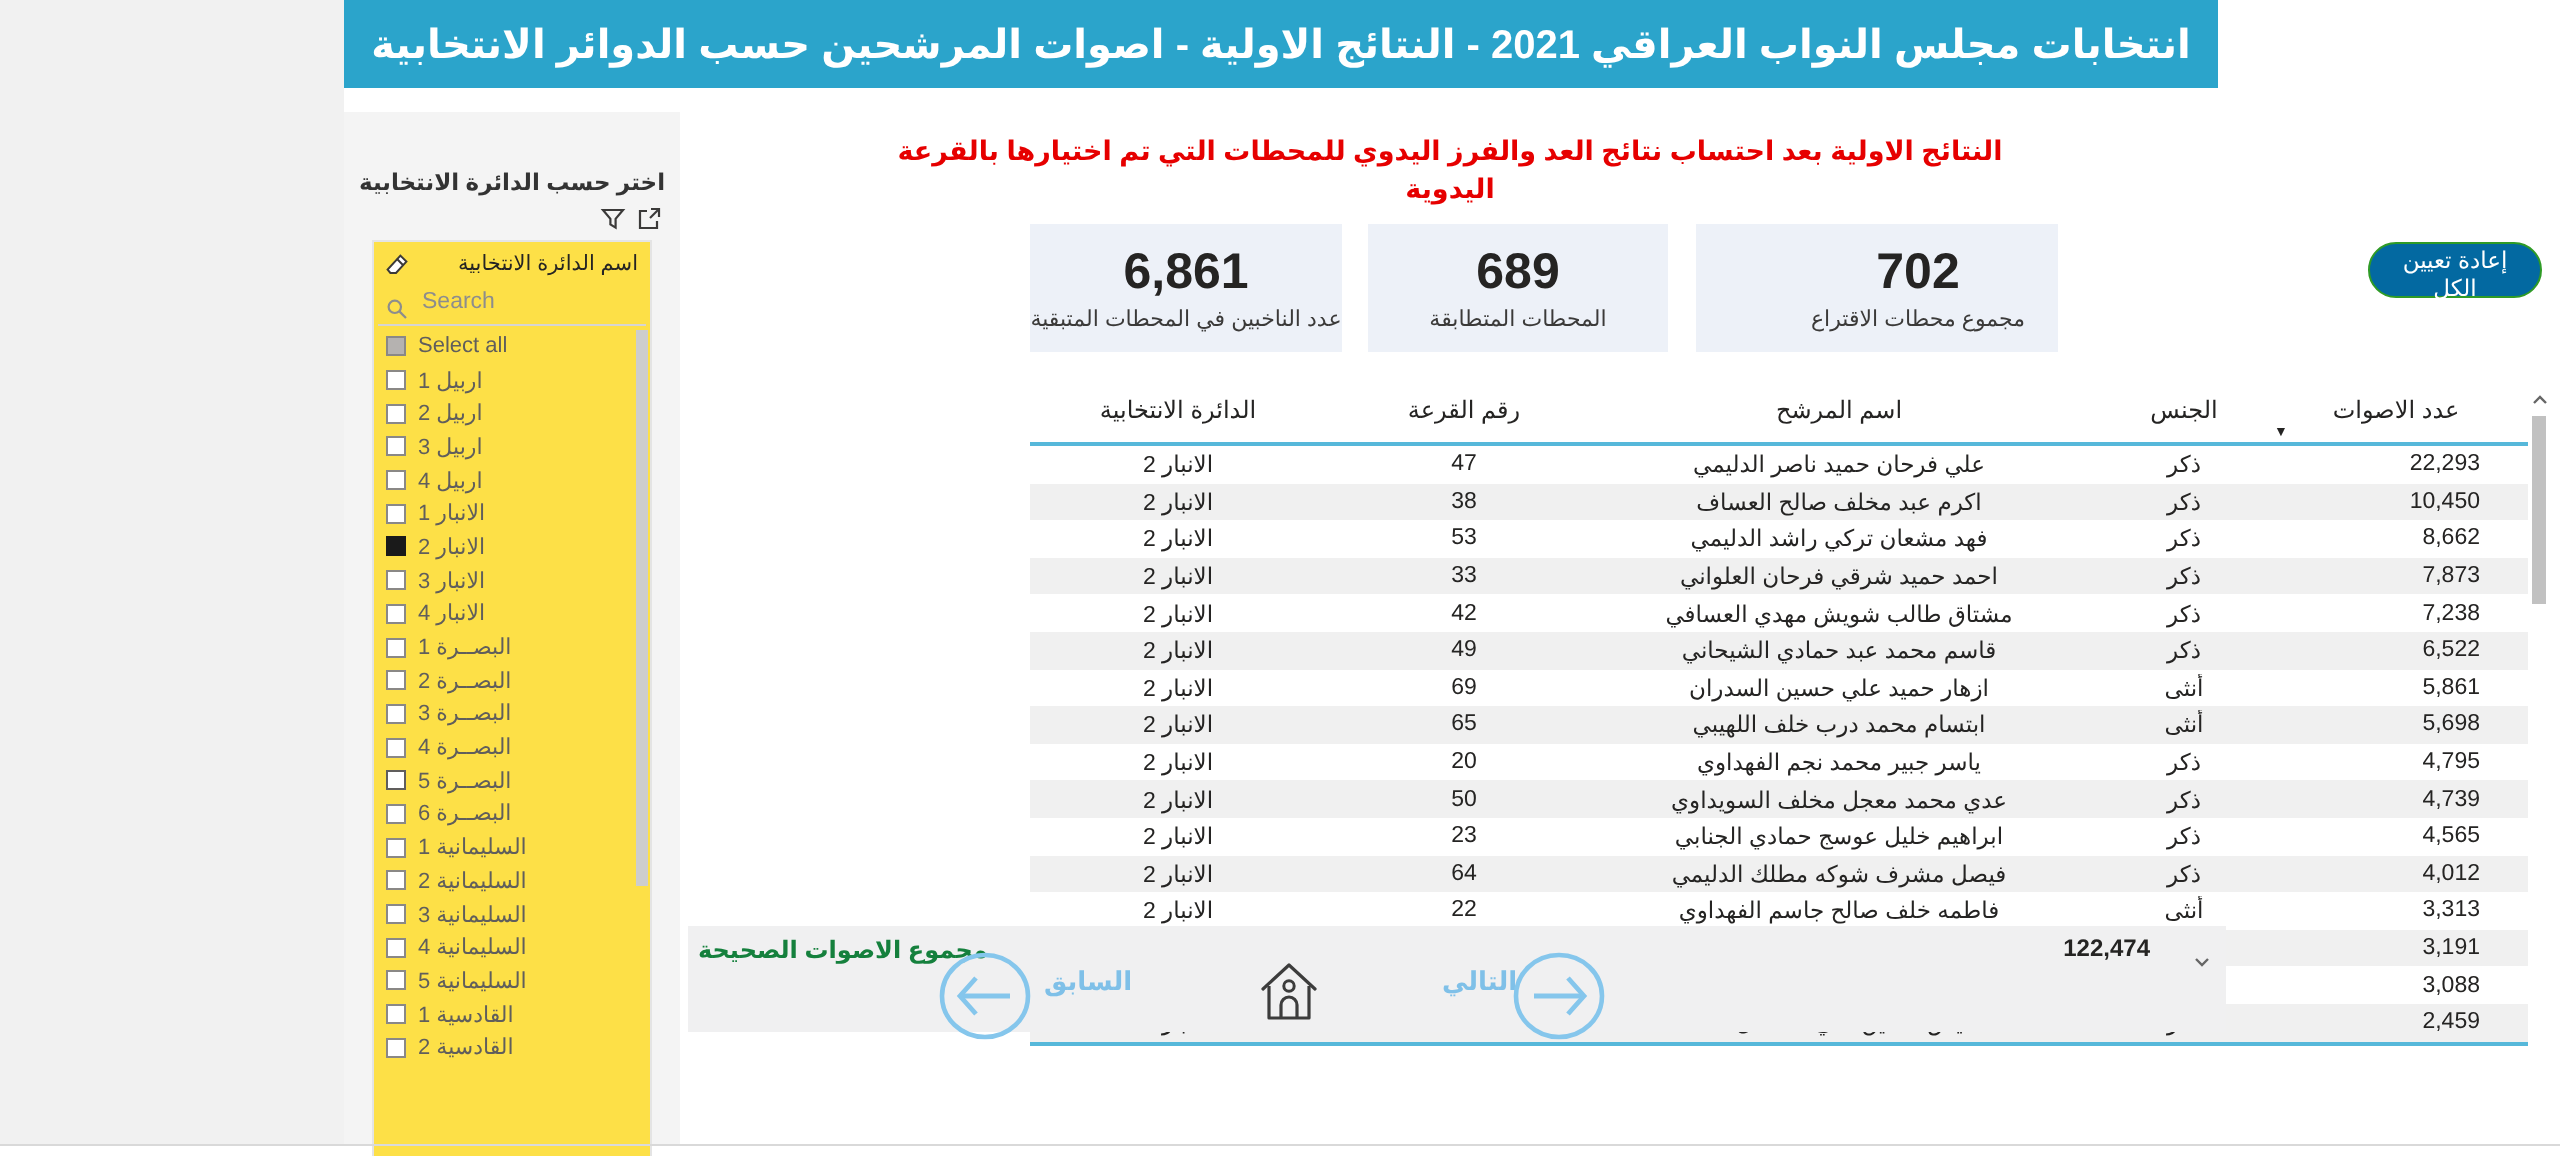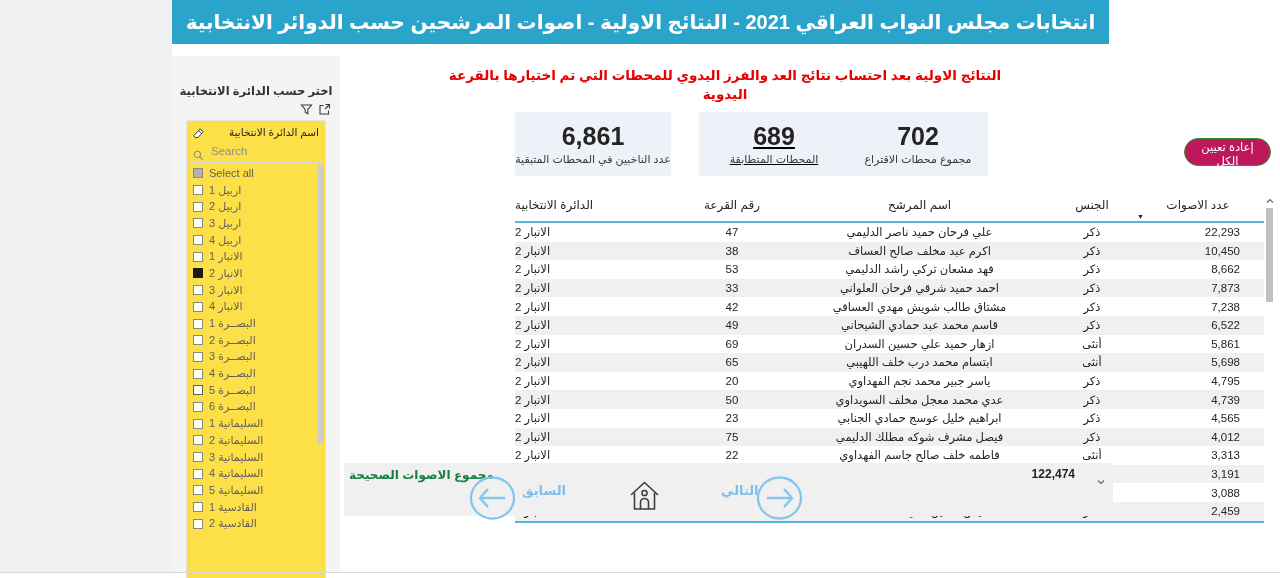--- a/index.html
+++ b/index.html
@@ -42,35 +42,35 @@
 
   
   .main{position:absolute;left:168px;top:56px;width:769px;height:516px;background:#fff;}
   .subtitle{position:absolute;left:10px;top:10px;width:750px;text-align:center;
     color:#e60000;font-weight:bold;font-size:13.5px;line-height:19px;direction:rtl;}
   .kpi-card{position:absolute;top:56px;height:64px;background:#edf1f8;
     display:flex;flex-direction:column;align-items:center;justify-content:center;}
   .kpi-value{font-size:25px;font-weight:600;color:#252423;line-height:28px;}
   .kpi-label{font-size:11px;color:#3b3a39;direction:rtl;white-space:nowrap;margin-top:3px;}
   .kpi-1{left:175px;width:156px;}
-  .kpi-2{left:359px;width:150px;text-decoration:underline;}
-  .kpi-3{left:508px;width:140px;}
-  .reset-btn{position:absolute;left:844px;top:82px;width:87px;height:28px;border:1px solid #2f9b26;
-    border-radius:14px;background:#be185d;color:#fff;font-size:11.5px;font-family:inherit;
+  .kpi-2{left:344px;width:150px;}
+  .kpi-3{left:508px;width:140px;padding-left:41px;}
+  .reset-btn{position:absolute;left:844px;top:65px;width:87px;height:28px;border:1px solid #2f9b26;
+    border-radius:14px;background:#0369a1;color:#fff;font-size:11.5px;font-family:inherit;
     cursor:pointer;direction:rtl;}
 
   
   .tbl{position:absolute;left:175px;top:132px;width:749px;}
   .thead{display:flex;height:33px;align-items:center;border-bottom:2px solid #56b8da;position:relative;}
   .th{font-size:12px;color:#252423;direction:rtl;}
   .tbody{border-bottom:2px solid #56b8da;}
   .trow{display:flex;height:18.6px;align-items:center;}
   .trow:nth-child(even){background:#f0f0f0;}
   .td{font-size:11.5px;color:#252423;direction:rtl;white-space:nowrap;overflow:hidden;}
-  .c0{width:162px;text-align:left;padding-right:14px;box-sizing:border-box;}
+  .c0{width:162px;text-align:center;padding-right:14px;box-sizing:border-box;}
   .c1{width:110px;text-align:center;}
   .c2{width:265px;text-align:center;}
   .c3{width:80px;text-align:center;}
   .c4{width:132px;text-align:right;padding-right:24px;box-sizing:border-box;}
   .th.c4{text-align:center;padding-right:0;}
   .sort-arrow{position:absolute;left:622px;bottom:1px;font-size:7px;color:#252423;}
   .tbl-scroll{position:absolute;left:926px;top:134px;width:8px;height:346px;}
   .tbl-scroll .up{position:absolute;top:0;left:0;}
   .tbl-scroll .thumb{position:absolute;left:0;top:18px;width:7px;height:94px;background:#c1c1c1;}
 
@@ -368,21 +368,21 @@
   <div class="trow">
     <div class="td c0">الانبار 2</div>
     <div class="td c1">23</div>
     <div class="td c2">ابراهيم خليل عوسج حمادي الجنابي</div>
     <div class="td c3">ذكر</div>
     <div class="td c4">4,565</div>
   </div>
 
   <div class="trow">
     <div class="td c0">الانبار 2</div>
-    <div class="td c1">75</div>
+    <div class="td c1">64</div>
     <div class="td c2">فيصل مشرف شوكه مطلك الدليمي</div>
     <div class="td c3">ذكر</div>
     <div class="td c4">4,012</div>
   </div>
 
   <div class="trow">
     <div class="td c0">الانبار 2</div>
     <div class="td c1">22</div>
     <div class="td c2">فاطمه خلف صالح جاسم الفهداوي</div>
     <div class="td c3">أنثى</div>

